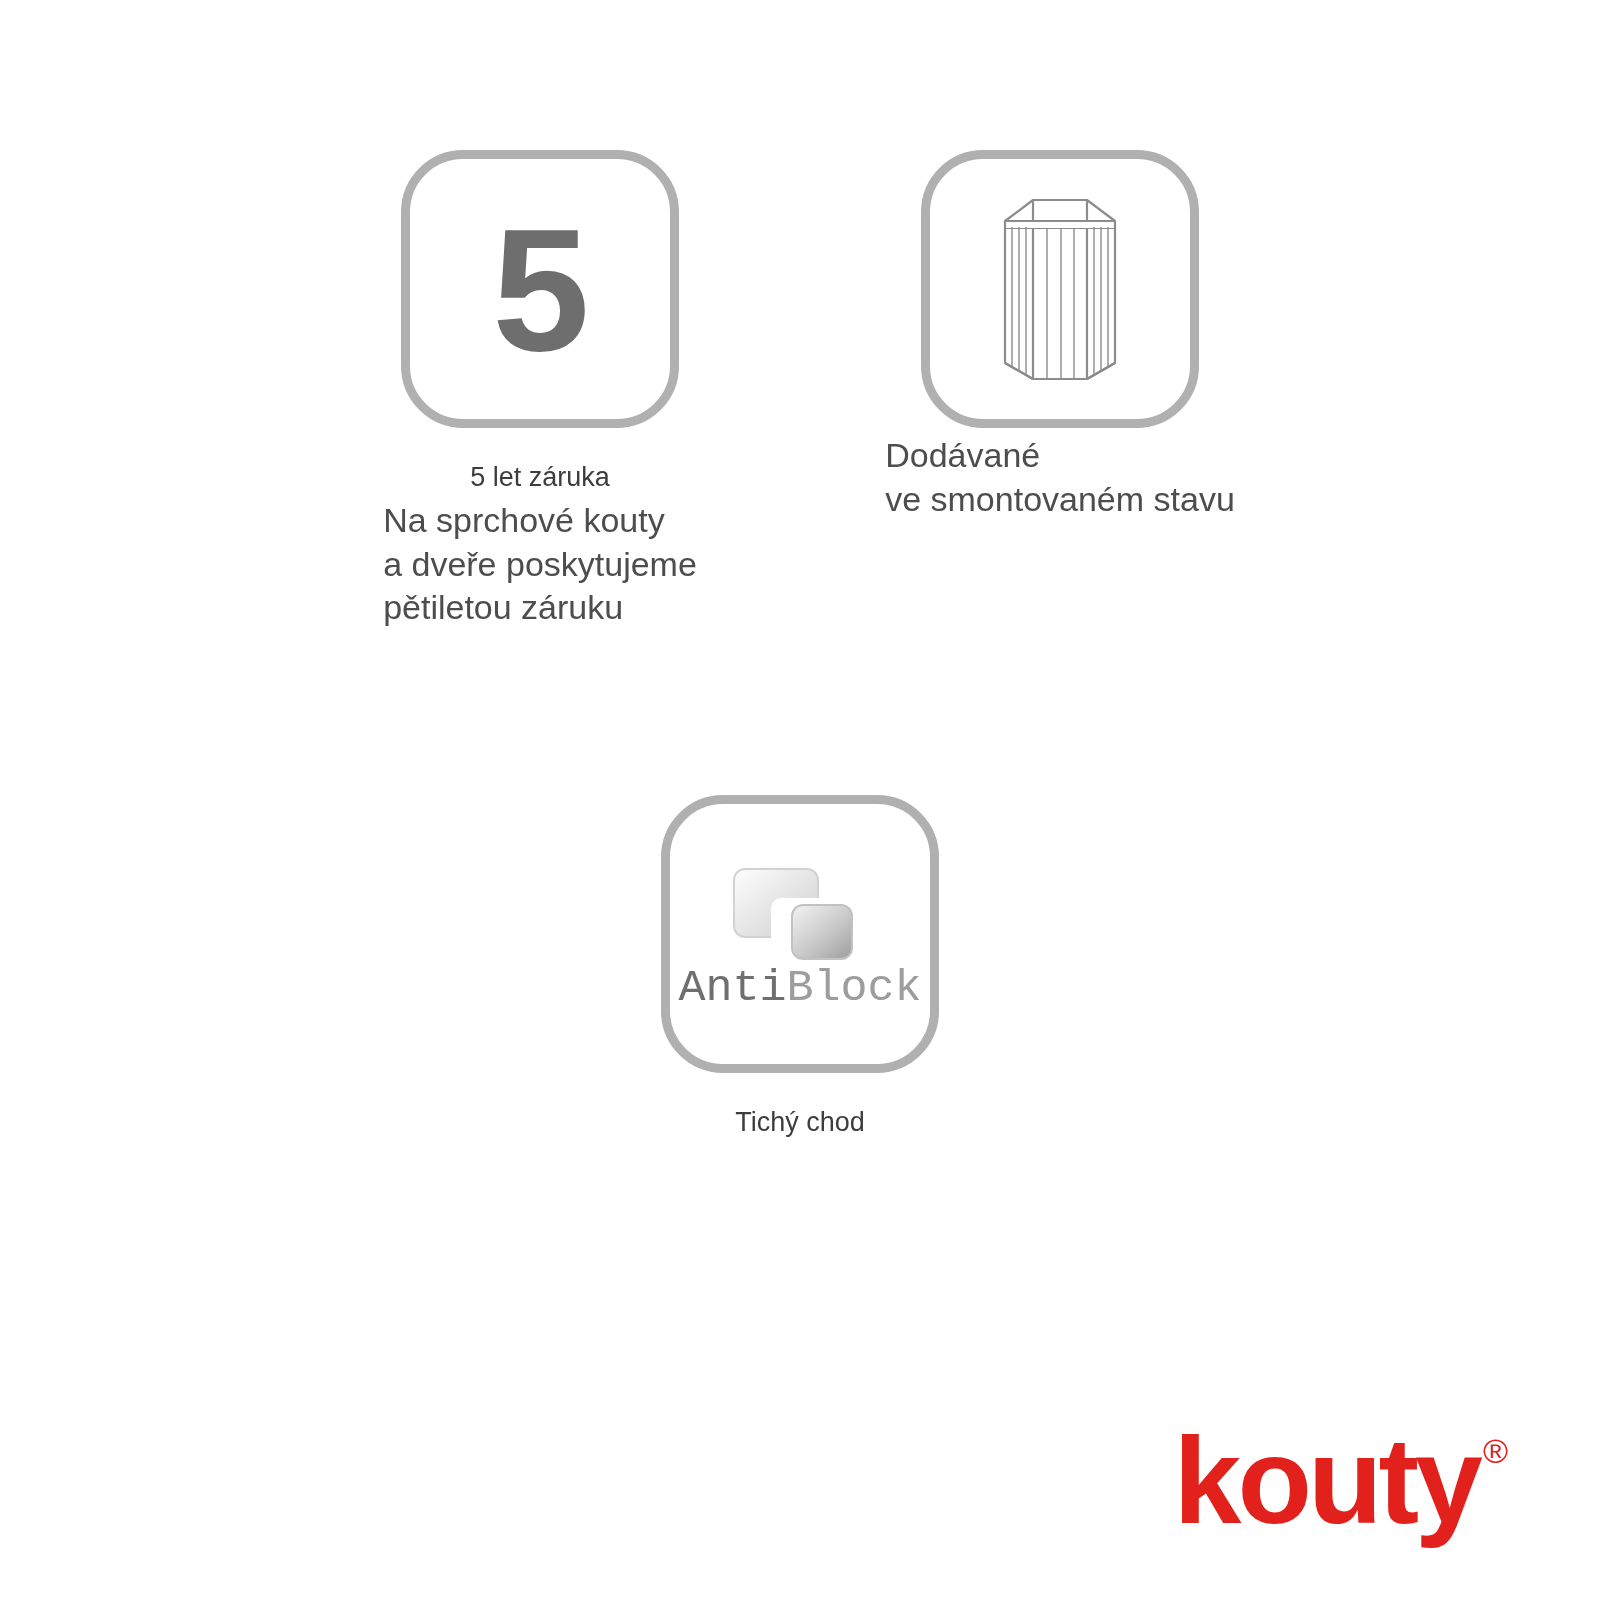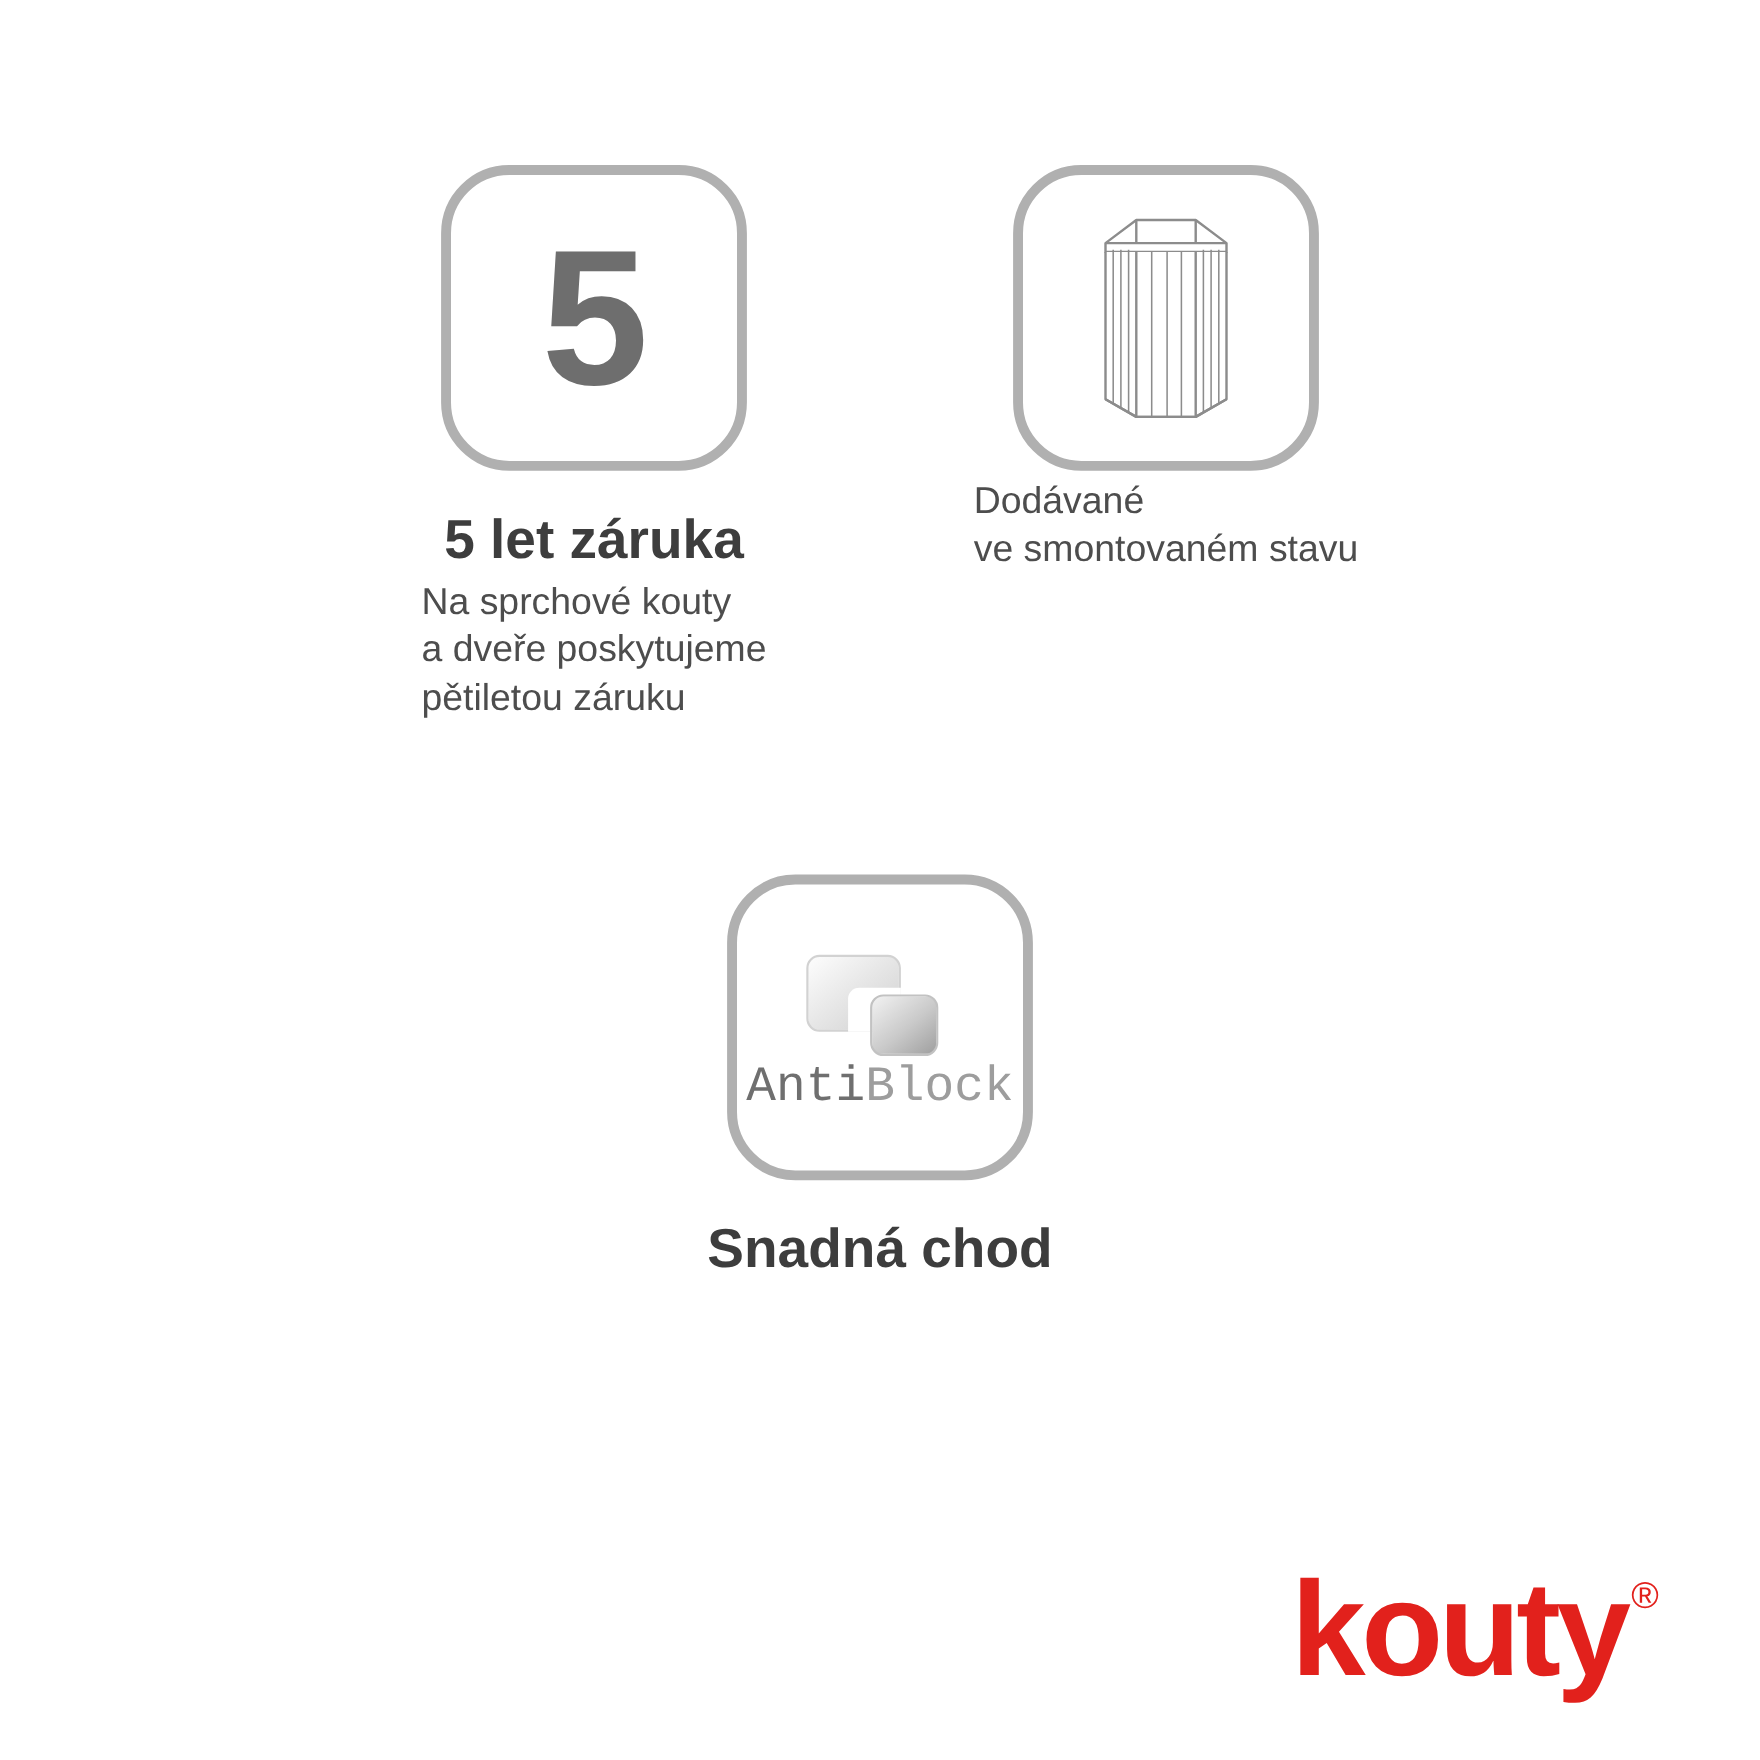--- a/index.html
+++ b/index.html
@@ -55,22 +55,22 @@
   .tile-number {
     font-size: 175px;
     font-weight: bold;
     color: #6e6e6e;
     line-height: 1;
     letter-spacing: -2px;
   }
 
   .feature-title {
     margin-top: 34px;
-    font-size: 50px;
-    font-weight: bold;
+    font-size: 27px;
+    font-weight: normal;
     color: #3d3d3d;
     line-height: 1.15;
     text-align: center;
   }
 
   .feature-desc {
     margin-top: 6px;
     font-size: 34px;
     font-weight: normal;
     color: #4d4d4d;
@@ -230,21 +230,21 @@
     <div class="feature feature-wide">
       <div class="icon-tile">
         <div class="antiblock">
           <div class="ab-shapes">
             <span class="ab-l"></span>
             <span class="ab-sq"></span>
           </div>
           <div class="ab-word"><span class="ab-anti">Anti</span><span class="ab-block">Block</span></div>
         </div>
       </div>
-      <div class="feature-title">Snadná chod</div>
+      <div class="feature-title">Tichý chod</div>
     </div>
 
   </div>
 
   <div class="logo">
     <span class="logo-text">kouty</span>
     <span class="logo-reg">®</span>
   </div>
 
 </div>

